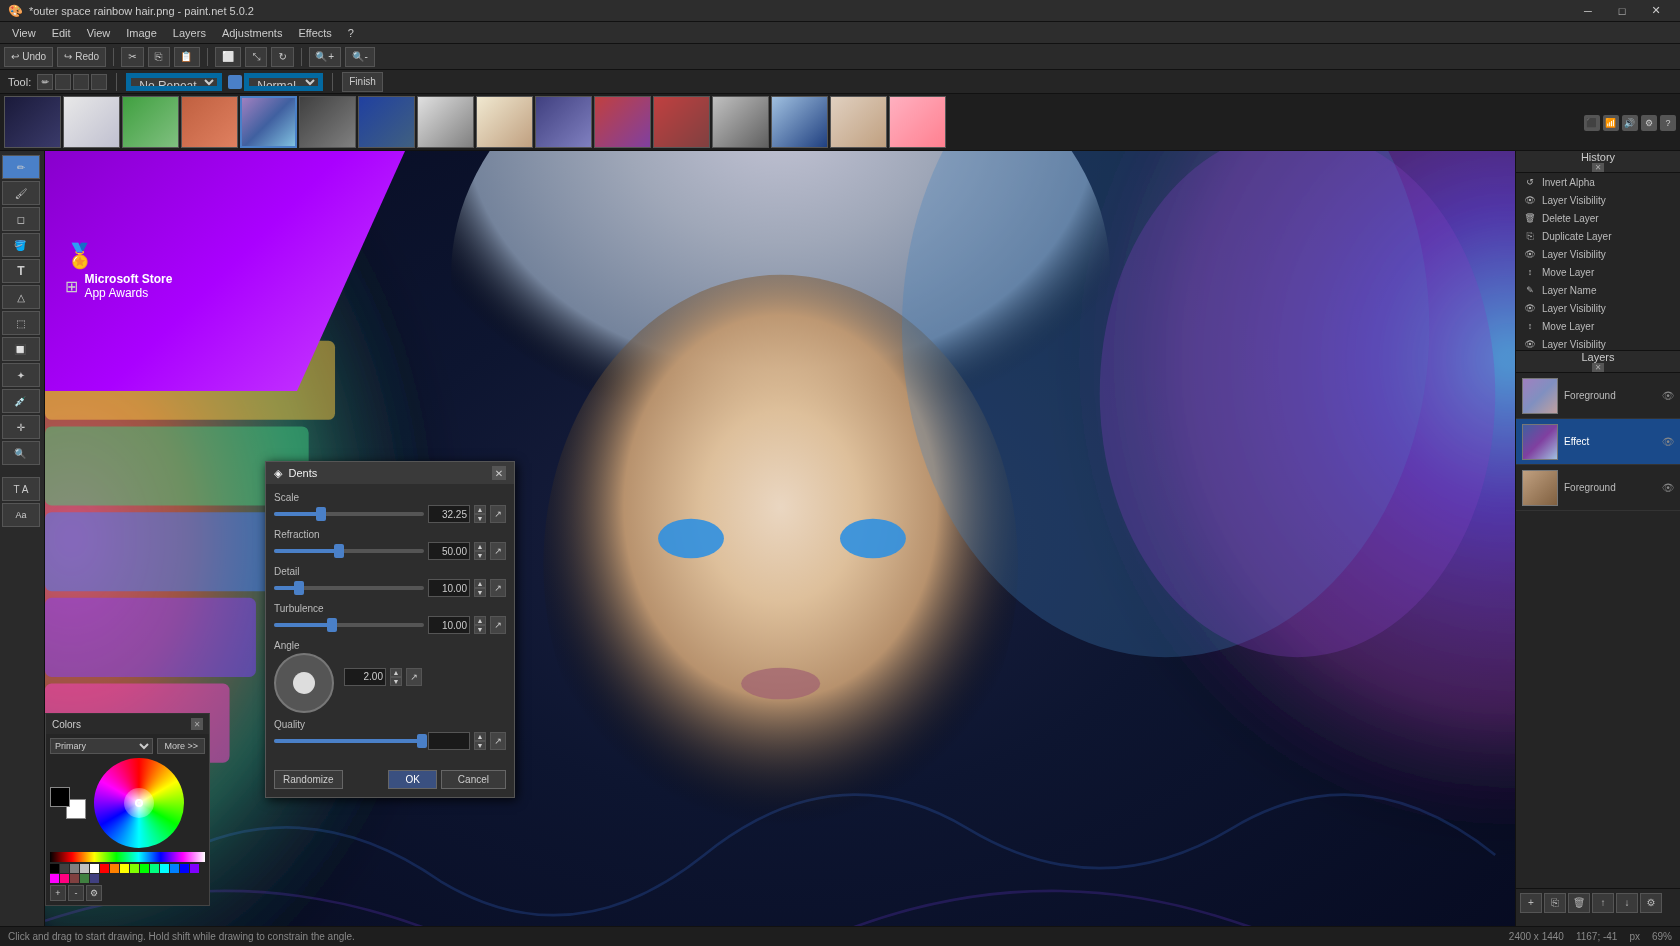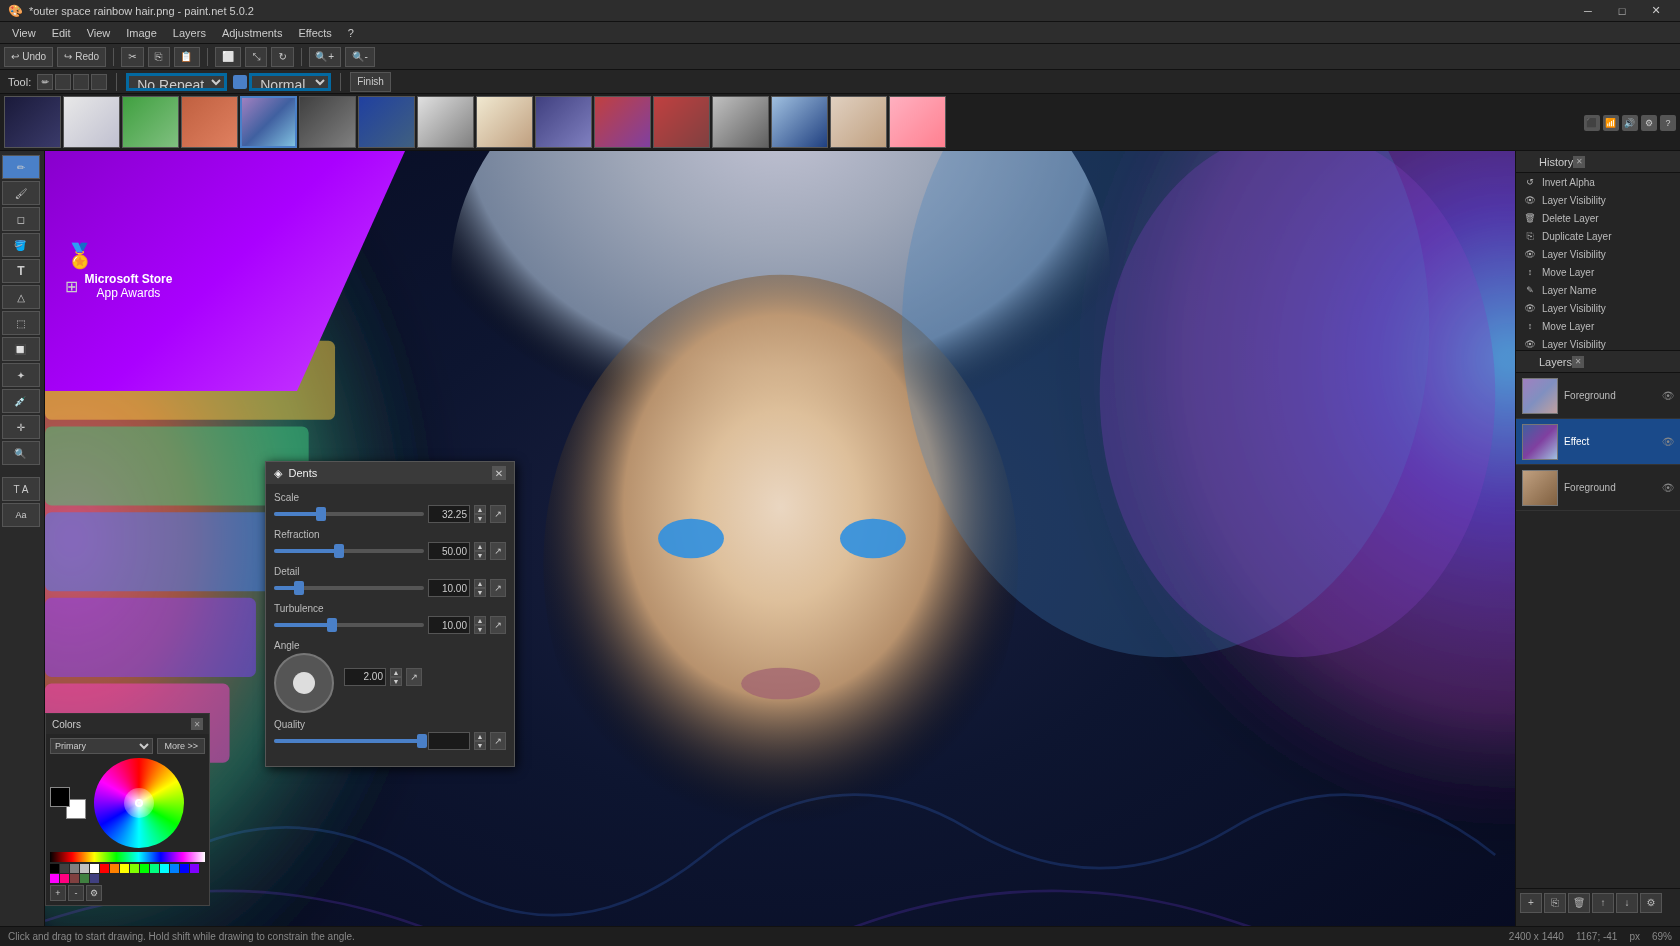--- a/index.html
+++ b/index.html
@@ -98,23 +98,23 @@
       background: #252525;
       display: flex;
       align-items: center;
       padding: 0 8px;
       gap: 6px;
       border-bottom: 1px solid #111;
     }
     .options-select {
       height: 18px;
       background: #3a3a3a;
-      border: 3px solid #0369a1;
-      color: #ccc;
-      font-size: 14px;
+      border: 5px solid #0369a1;
+      color: #ccc;
+      font-size: 12px;
       padding: 0 4px;
     }
 
     
     #main-layout {
       display: flex;
       height: calc(946px - 22px - 22px - 26px - 24px - 20px);
     }
 
     
@@ -387,20 +387,21 @@
     .panel-header {
       height: 22px;
       background: #2a2a2a;
       border-bottom: 1px solid #111;
       display: flex;
       align-items: center;
       justify-content: flex-start;
       padding: 0 23px;
       font-size: 11px;
       color: #ccc;
+      flex-direction: column;
     }
     .panel-close {
       width: 12px;
       height: 12px;
       background: #555;
       border: none;
       color: #aaa;
       font-size: 8px;
       cursor: pointer;
       display: flex;
@@ -957,21 +958,21 @@
       </svg>
 
       <div id="winner-badge">
         <div style="display:flex;align-items:center;gap:6px;">
           <span style="font-size:24px;color:#fff;">🏅</span>
         </div>
         <div style="display:flex;align-items:center;gap:6px;margin-top:2px;">
           <span style="font-size:16px;">⊞</span>
           <div>
             <div style="font-size:12px;color:#fff;font-weight:600;">Microsoft Store</div>
-            <div style="font-size:12px;color:#fff;text-align:center;">App Awards</div>
+            <div style="font-size:12px;color:#fff;">App Awards</div>
           </div>
         </div>
       </div>
 
       <div id="dents-dialog">
         <div class="dialog-titlebar">
           <div class="dialog-title-text">
             <span>◈</span>
             <span>Dents</span>
           </div>
@@ -1072,20 +1073,25 @@
               <div class="param-value-box"></div>
               <div class="param-stepper">
                 <button class="stepper-btn">▲</button>
                 <button class="stepper-btn">▼</button>
               </div>
               <button class="link-btn">↗</button>
             </div>
           </div>
         </div>
 
+        <div class="dialog-buttons">
+          <button class="randomize-btn">Randomize</button>
+          <button class="ok-btn">OK</button>
+          <button class="cancel-btn">Cancel</button>
+        </div>
       </div>
     </div>
 
     <div id="colors-panel">
       <div class="colors-header">
         <span>Colors</span>
         <button class="colors-close">✕</button>
       </div>
       <div class="colors-body">
         <div class="colors-top">

